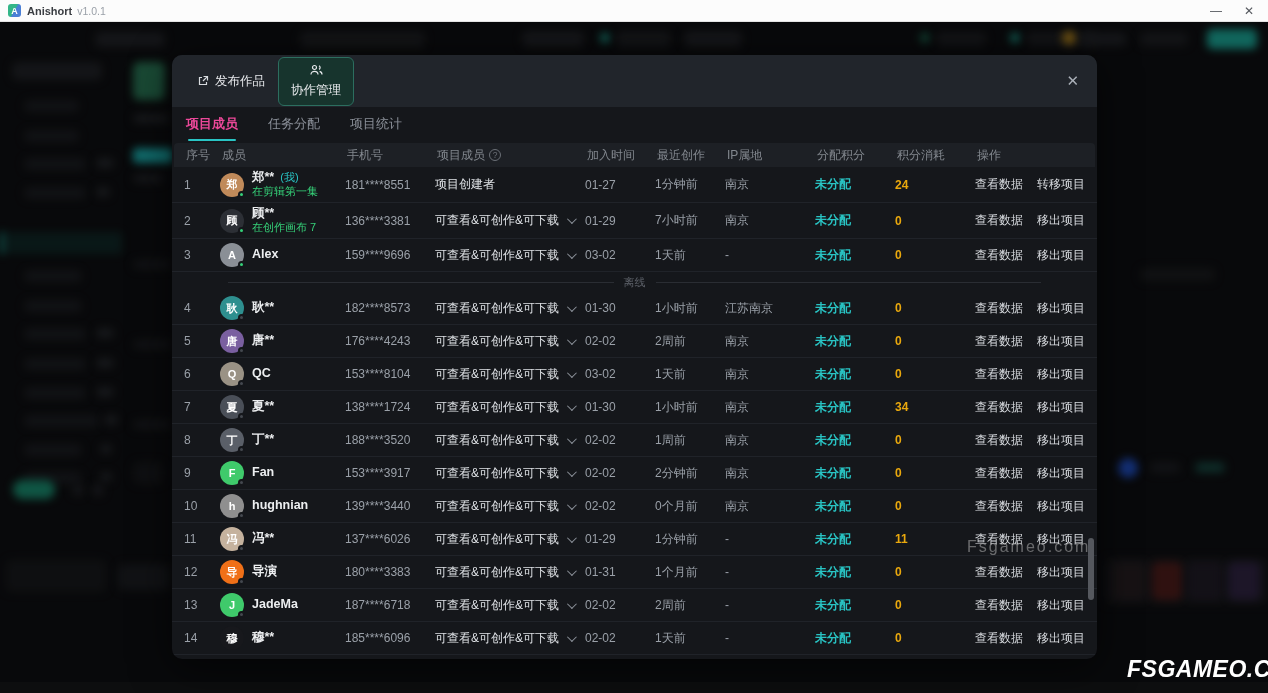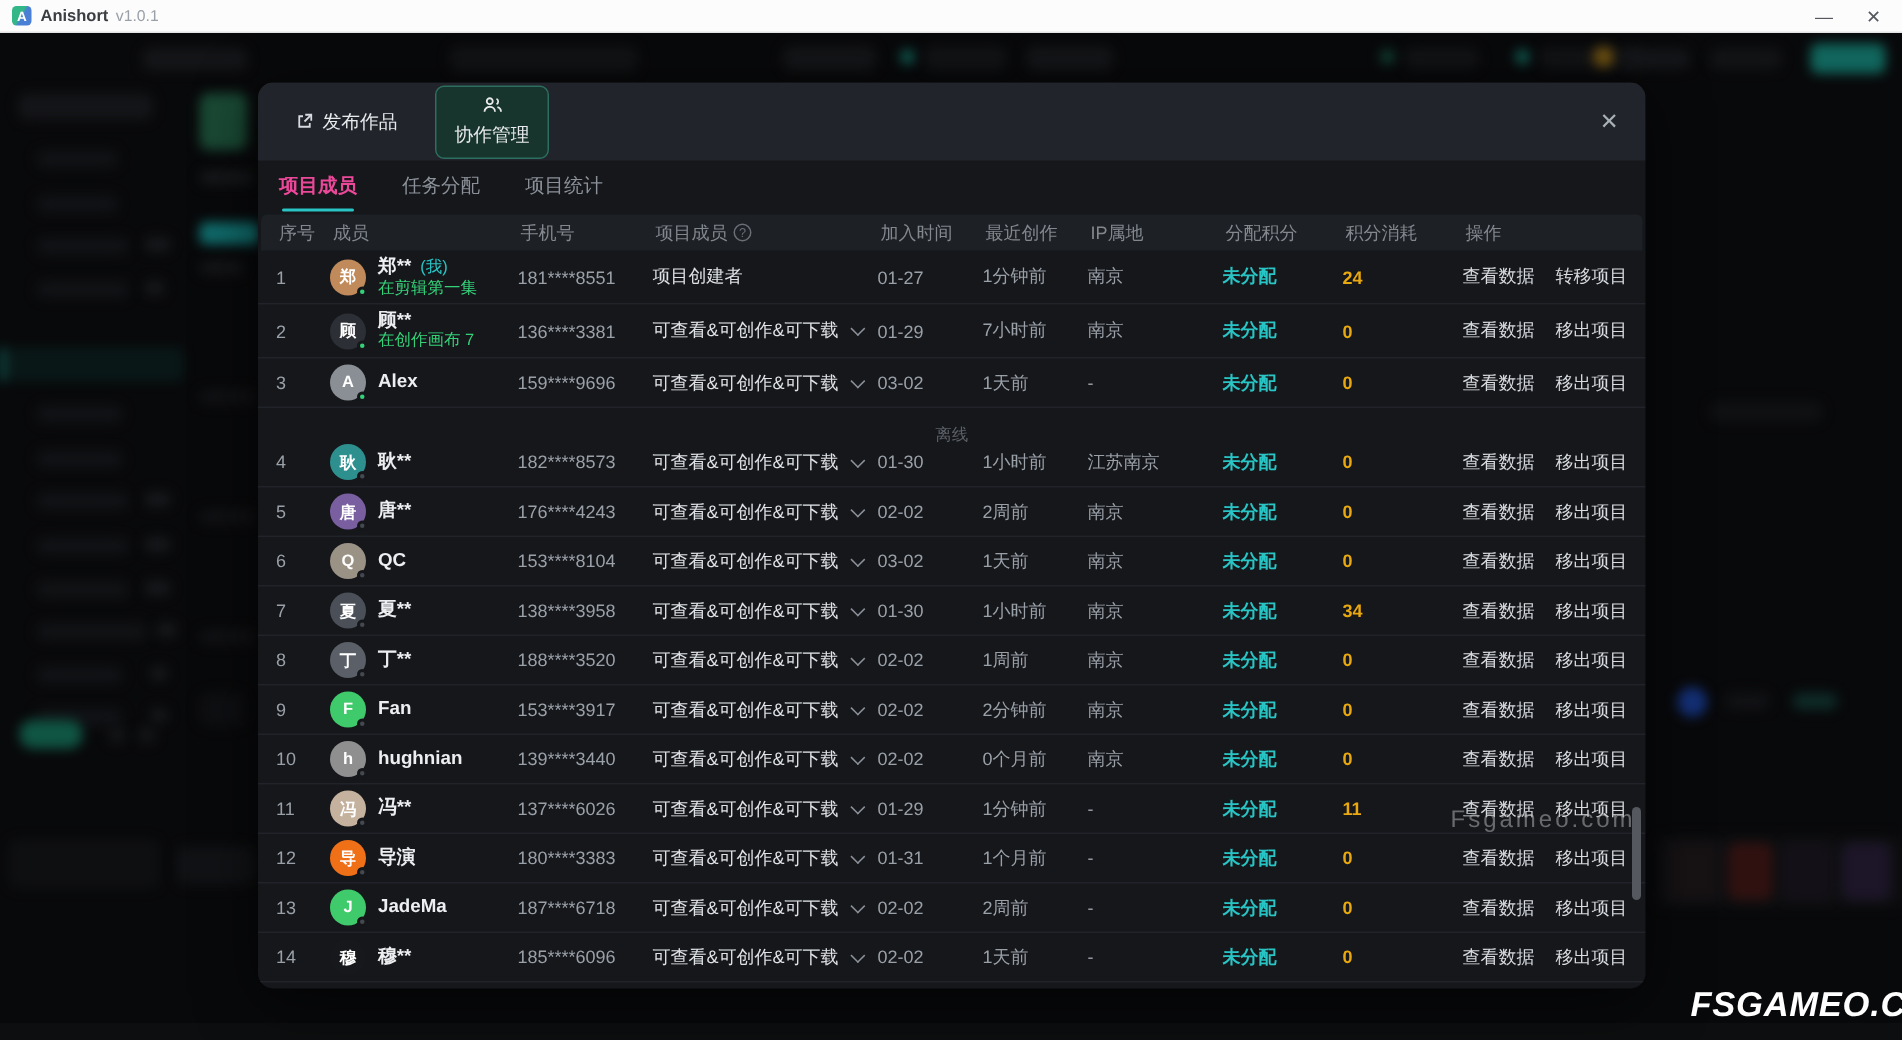--- a/index.html
+++ b/index.html
@@ -19,21 +19,21 @@
   .winbtn { font-size:12px; color:#55585e; line-height:20px; cursor:default; }
 
   
   .appbg { position:absolute; left:0; top:22px; width:1268px; height:671px; background:#101114; }
   .blur { position:absolute; filter:blur(4px); border-radius:6px; }
   .dim { position:absolute; left:0; top:22px; width:1268px; height:671px; background:rgba(0,0,0,0.45); z-index:5; }
 
   
   .modal { position:absolute; left:172px; top:55px; width:925px; height:604px; background:#15171b;
     border-radius:10px; z-index:10; overflow:hidden; box-shadow:0 8px 40px rgba(0,0,0,0.6); }
-  .modal-head { height:52px; background:#21252b; display:flex; align-items:center; padding:0 12px; gap:12px; }
+  .modal-head { height:52px; background:#21252b; display:flex; align-items:center; padding:0 12px; gap:0; }
   .mh-btn { display:flex; align-items:center; gap:6px; font-size:12.5px; color:#e7e9ec; padding:6px 12px;
     border-radius:6px; border:1px solid transparent; cursor:pointer; }
   .mh-btn.active { background:#17342d; border-color:#2c6e5f;flex-direction:column; }
   .mh-btn svg { display:block; }
   .mh-close { margin-left:auto; color:#aab0b8; font-size:15px; cursor:pointer; padding:2px 6px; }
 
   .tabs { display:flex; gap:30px; padding:0 14px; height:34px; align-items:center; }
   .tab { font-size:13px; color:#8b9099; cursor:pointer; position:relative; height:100%; display:flex; align-items:center; }
   .tab.active { color:#ec4899; font-weight:bold; }
   .tab.active::after { content:""; position:absolute; left:2px; right:2px; bottom:0; height:2px; background:#29c4c4; border-radius:1px; }
@@ -68,21 +68,21 @@
   .metag { color:#29c4c4; font-size:11px; }
   .mstatus { color:#35d078; font-size:11px; }
   .perm { color:#dfe2e6; display:flex; align-items:center; gap:6px; cursor:pointer; }
   .chev { width:7px; height:7px; border-right:1.5px solid #8b9099; border-bottom:1.5px solid #8b9099;
     transform:rotate(45deg) translateY(-2px); margin-left:2px; }
   .alloc { color:#29c4c4; font-weight:bold; cursor:pointer; }
   .pts { color:#e9a80d; font-weight:bold; }
   .ops { display:flex; gap:14px; }
   .op { color:#d8dbdf; font-size:12px; cursor:pointer; }
 
-  .divider { display:flex; align-items:center; gap:10px; height:20px; padding:0 56px;flex-direction:column; }
+  .divider { display:flex; align-items:center; gap:10px; height:20px; padding:0 56px; }
   .divider .ln { flex:1; height:1px; background:#2a2d33; }
   .divider .dtxt { color:#5c6068; font-size:11px; }
 
   .scrollbar { position:absolute; right:3px; top:483px; width:6px; height:62px; background:#55585e; border-radius:3px; z-index:12; cursor:pointer; }
 
   
   .wm-inline { position:absolute; left:967px; top:538px; z-index:20; color:rgba(190,190,190,0.5);
     font-size:16px; letter-spacing:2px; }
   .wm-corner { position:absolute; left:1127px; top:656px; z-index:20; color:#fff; font-size:23px;
     font-weight:bold; font-style:italic; letter-spacing:0.5px; }
@@ -401,21 +401,21 @@
         <div class="trow">
           <div class="td idx">7</div>
           <div class="td member">
             <div class="avatar" style="background: rgb(74, 79, 88);">夏<span class="dot off"></span></div>
             <div class="mname">
               <div class="nm-line">
                 <span class="nm">夏**</span>
               </div>
             </div>
           </div>
-          <div class="td">138****3958</div>
+          <div class="td">138****1724</div>
           <div class="td perm">
             <span>可查看&amp;可创作&amp;可下载</span>
             <span class="chev"></span>
           </div>
           <div class="td">01-30</div>
           <div class="td">1小时前</div>
           <div class="td">南京</div>
           <div class="td alloc">未分配</div>
           <div class="td pts">34</div>
           <div class="td ops">

